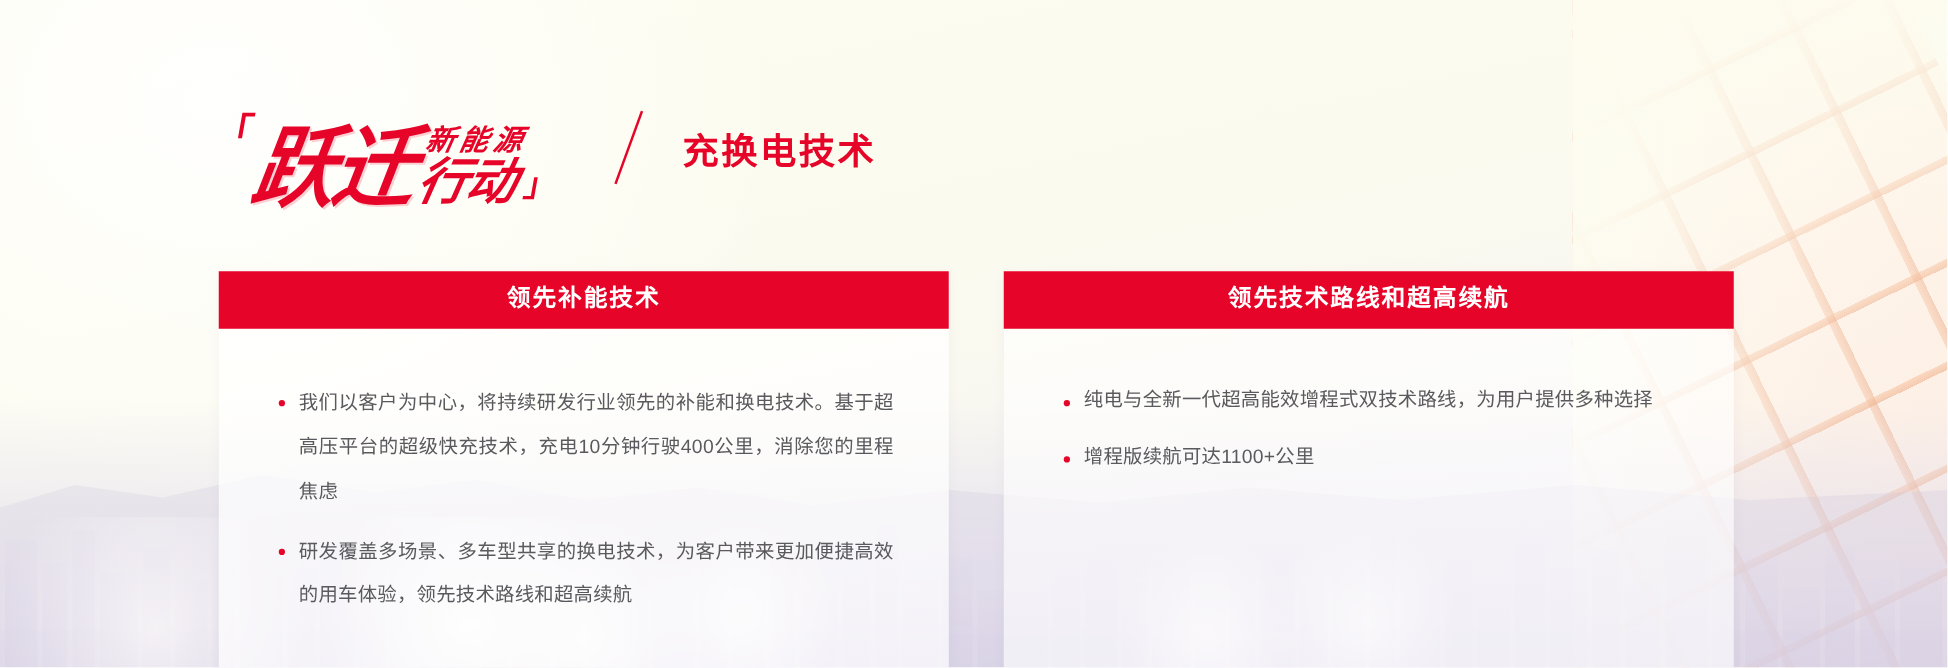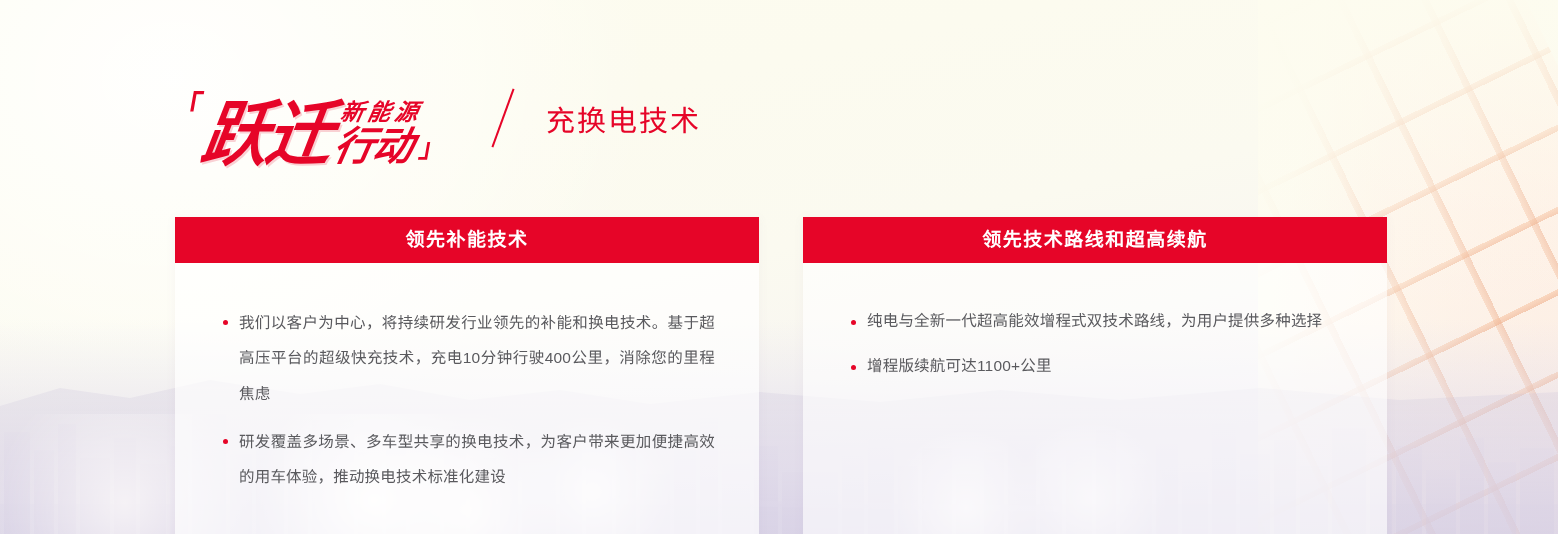--- a/index.html
+++ b/index.html
@@ -188,21 +188,21 @@
     left: 50%;
     top: 0;
     width: 2px;
     height: 62px;
     background: #e60528;
     transform: rotate(20deg);
   }
 
   .section-title {
     font-size: 29px;
-    font-weight: normal;
+    font-weight: bold;
     color: #e60528;
     letter-spacing: 2px;
     white-space: nowrap;
     text-align: right;
   }
 
   
   .cards {
     position: absolute;
     left: 175px;
@@ -369,21 +369,21 @@
     <div class="section-title">充换电技术</div>
   </div>
 
   <div class="cards">
 
     <div class="card card--left">
       <div class="card-header">领先补能技术</div>
       <div class="card-body">
         <ul class="bullet-list">
           <li class="bullet-item">我们以客户为中心，将持续研发行业领先的补能和换电技术。基于超高压平台的超级快充技术，充电10分钟行驶400公里，消除您的里程焦虑</li>
-          <li class="bullet-item">研发覆盖多场景、多车型共享的换电技术，为客户带来更加便捷高效的用车体验，推动换电技术标准化建设</li>
+          <li class="bullet-item">研发覆盖多场景、多车型共享的换电技术，为客户带来更加便捷高效的用车体验，领先技术路线和超高续航</li>
         </ul>
       </div>
     </div>
 
     <div class="card card--right">
       <div class="card-header">领先技术路线和超高续航</div>
       <div class="card-body">
         <ul class="bullet-list">
           <li class="bullet-item">纯电与全新一代超高能效增程式双技术路线，为用户提供多种选择</li>
           <li class="bullet-item">增程版续航可达1100+公里</li>

